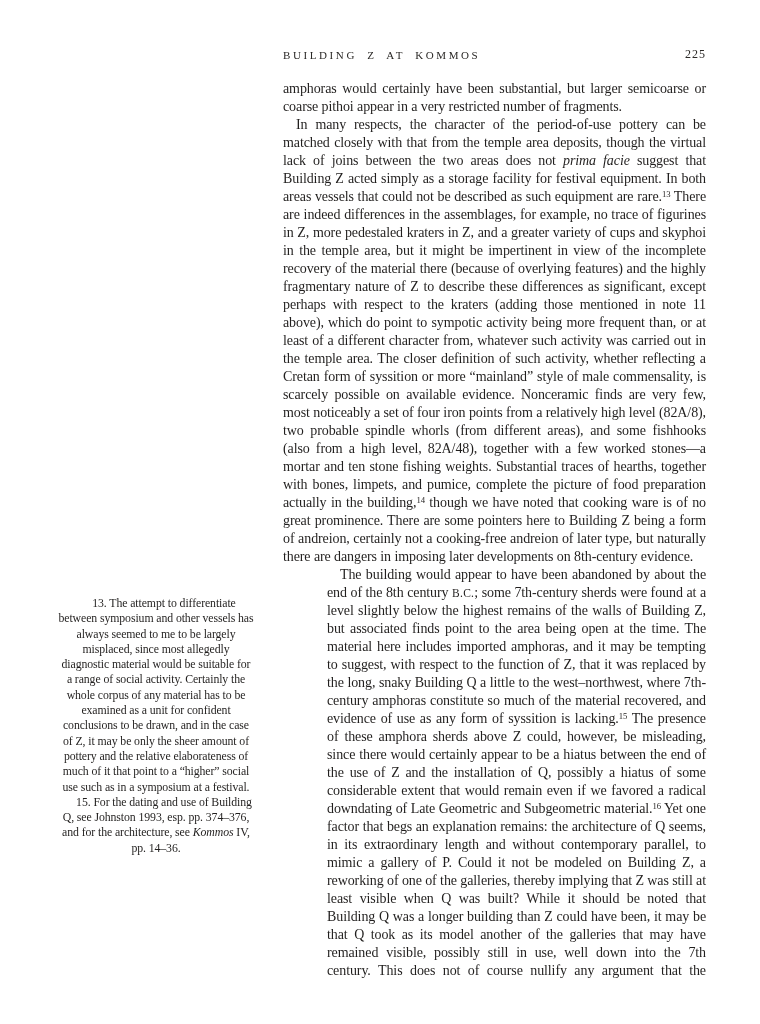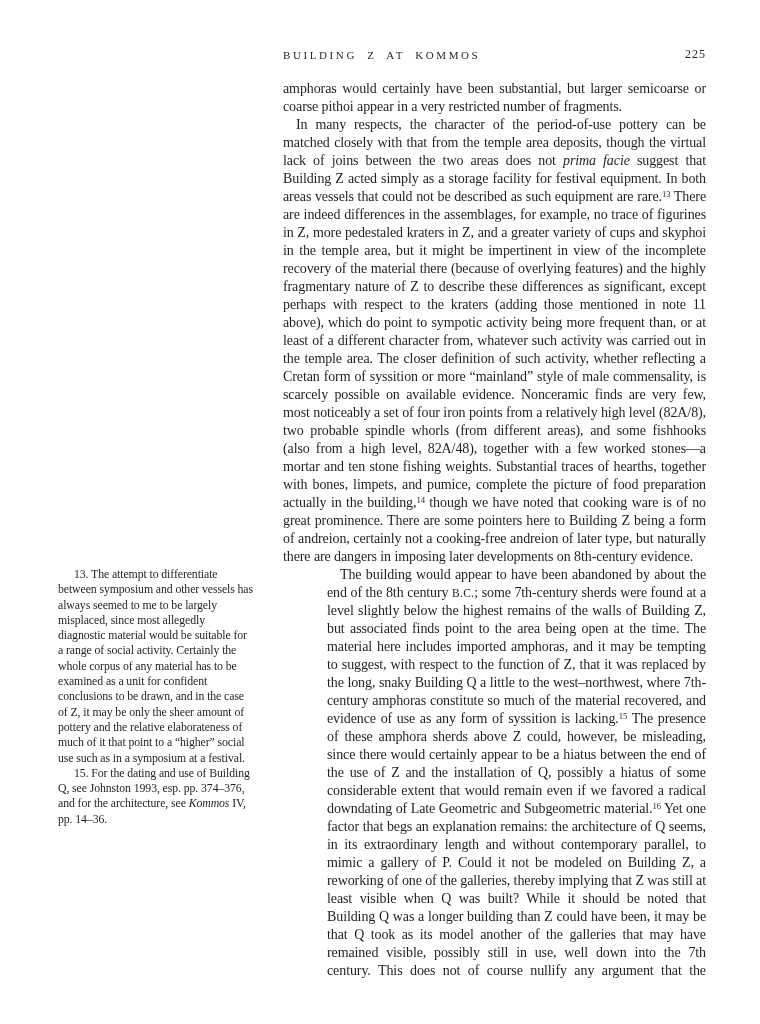--- a/index.html
+++ b/index.html
@@ -72,25 +72,25 @@
     top: -0.45em;
   }
   .sc {
     font-size: 0.82em;
     letter-spacing: 0.3px;
   }
   
   .footnote-col {
     position: absolute;
     left: 58px;
-    top: 567px;
+    top: 596px;
     width: 196px;
     font-size: 11.8px;
     line-height: 15.3px;
-    text-align: left;
+    text-align: center;
     letter-spacing: -0.1px;
   }
   .footnote-col p {
     margin: 0;
     padding: 0;
     text-indent: 16px;
   }
 </style>
 </head>
 <body>

